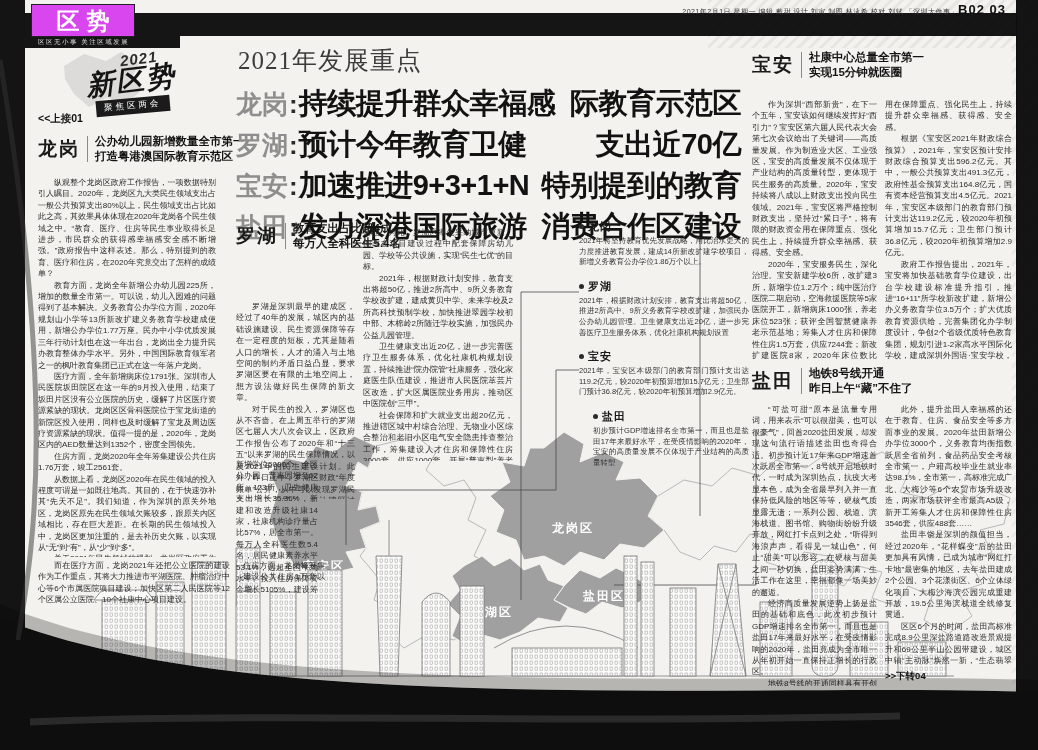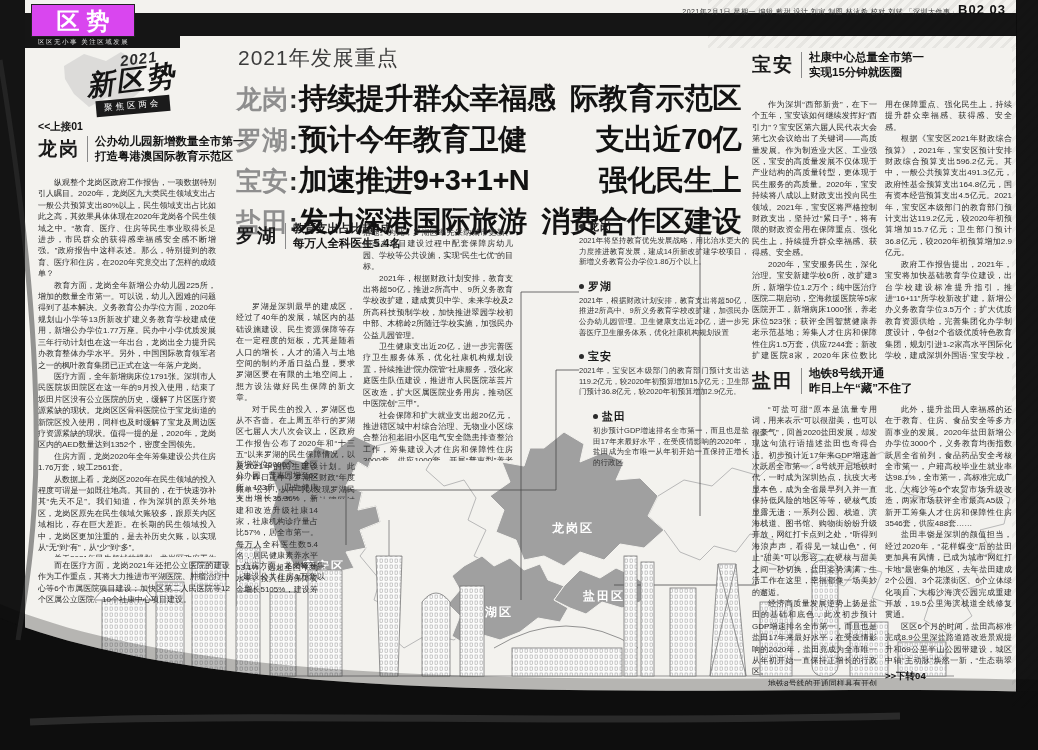--- a/index.html
+++ b/index.html
@@ -30,24 +30,24 @@
   .promo-sub{position:absolute;left:38px;top:48px;background:#1b1b1b;color:#fff;font-size:8.5px;
              padding:2px 8px;letter-spacing:3px;transform:rotate(-5deg);}
   
   .sec{display:flex;align-items:center;z-index:2;}
   .sec .nm{font-size:19px;font-weight:900;color:#1a1a1a;letter-spacing:2px;white-space:nowrap;}
   .sec .bar{width:1px;background:#8a8a8a;align-self:stretch;margin:2px 7px;}
   .sec .tt{font-size:11.5px;font-weight:800;color:#141414;line-height:15px;white-space:nowrap;}
   
   .col{font-size:8px;line-height:11.4px;text-align:justify;color:#2b2b2b;overflow:hidden;z-index:2;}
   .col p{margin:0;text-indent:2em;}
-  #continued{left:14px;top:120px;font-size:10.5px;font-weight:800;color:#111;z-index:2;}
+  #continued{left:14px;top:112px;font-size:10.5px;font-weight:800;color:#111;z-index:2;}
   
   #headline{left:212px;top:44px;width:505px;z-index:2;}
-  .hl-kicker{font-size:21px;color:#3c3c3c;margin:0 0 7px 2px;letter-spacing:1px;}
+  .hl-kicker{font-size:25px;color:#3c3c3c;margin:0 0 7px 2px;letter-spacing:1px;font-family:Liberation Serif, serif;}
   .hl-row{display:flex;align-items:baseline;height:41px;white-space:nowrap;}
   .hl-d{font-size:26px;font-weight:800;color:#8e8e8e;}
   .hl-c{font-size:26px;font-weight:800;color:#2a2a2a;margin:0 1px;}
   .hl-p1,.hl-p2{font-size:29px;font-weight:900;color:#121212;letter-spacing:-.5px;}
   .hl-p1{width:356px;}
   
   #callouts{left:555px;top:219px;width:170px;z-index:2;}
   .co{margin-bottom:11px;}
   .co-h{display:flex;align-items:center;gap:4px;margin-bottom:2px;}
   .co-b{width:5px;height:5px;border-radius:50%;background:#2a2a2a;}
@@ -188,21 +188,21 @@
       <div class="hl-row">
         <span class="hl-d">罗湖</span>
           <span class="hl-c">:</span>
           <span class="hl-p1">预计今年教育卫健</span>
           <span class="hl-p2">支出近70亿</span>
       </div>
       <div class="hl-row">
         <span class="hl-d">宝安</span>
           <span class="hl-c">:</span>
           <span class="hl-p1">加速推进9+3+1+N</span>
-          <span class="hl-p2">强化民生上</span>
+          <span class="hl-p2">特别提到的教育</span>
       </div>
       <div class="hl-row">
         <span class="hl-d">盐田</span>
           <span class="hl-c">:</span>
           <span class="hl-p1">发力深港国际旅游</span>
           <span class="hl-p2">消费合作区建设</span>
       </div>
     </div>
 
     <div class="sec abs" style="left:212px;top:221px;">
@@ -250,21 +250,21 @@
             <span class="co-b"></span>
             <span class="co-n">宝安</span>
           </div>
         <div class="co-t">2021年，宝安区本级部门的教育部门预计支出达119.2亿元，较2020年初预算增加15.7亿元；卫生部门预计36.8亿元，较2020年初预算增加2.9亿元。</div>
       </div>
       <div class="co" style="padding-left:14px;">
         <div class="co-h">
             <span class="co-b"></span>
             <span class="co-n">盐田</span>
           </div>
-        <div class="co-t">初步预计GDP增速排名全市第一，而且也是盐田17年来最好水平，在受疫情影响的2020年，盐田成为全市唯一从年初开始一直保持正增长的行政区</div>
+        <div class="co-t">初步预计GDP增速排名全市第一，而且也是盐田17年来最好水平，在受疫情影响的2020年，宝安的高质量发展不仅体现于产业结构的高质量转型</div>
       </div>
     </div>
 
     <div class="sec abs" style="left:728px;top:50px;">
       <span class="nm">宝安</span>
       <span class="bar"></span>
       <span class="tt">
         <span style="display:block">社康中心总量全市第一</span>
         <span style="display:block">实现15分钟就医圈</span>
       </span>

